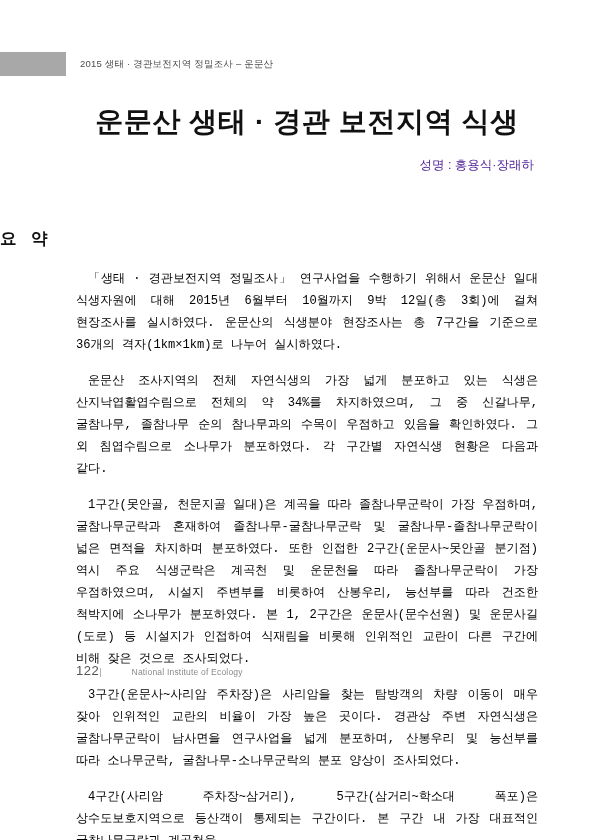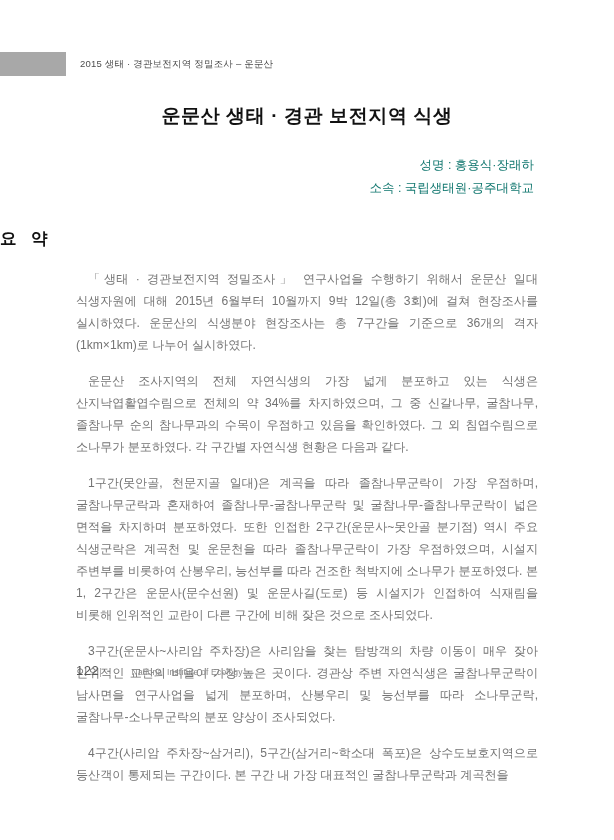--- a/index.html
+++ b/index.html
@@ -49,38 +49,38 @@
   }
 
   
   .doc-title {
     position: absolute;
     top: 103px;
     left: 0;
     width: 614px;
     text-align: center;
     font-family: "Liberation Sans", sans-serif;
-    font-size: 19px;
+    font-size: 28px;
     font-weight: bold;
     letter-spacing: 0.6px;
     color: #111;
   }
 
   
   .authors {
     position: absolute;
     top: 154px;
     left: 0;
     width: 614px;
     padding-right: 80px;
     box-sizing: border-box;
     text-align: right;
     font-family: "Liberation Sans", sans-serif;
     font-size: 12.5px;
-    color: #0f766e;
+    color: #4c1d95;
     line-height: 1.85;
   }
   .authors div { white-space: nowrap; }
 
   
   .abstract-heading {
     position: absolute;
     top: 228px;
     left: 0;
     width: 614px;
@@ -93,24 +93,24 @@
   }
 
   
   .body-col {
     position: absolute;
     top: 268px;
     left: 76px;
     width: 462px;
   }
   .para {
-    font-family: Liberation Sans, sans-serif;
+    font-family: Liberation Mono, monospace;
     font-size: 12.1px;
     line-height: 1.82;
-    color: #737373;
+    color: #000000;
     text-align: justify;
     text-justify: inter-character;
     margin: 0 0 14px 0;
     text-indent: 12px;
     word-break: keep-all;
   }
 
   
   .footer {
     position: absolute;
@@ -146,21 +146,20 @@
 
   <div class="header-bar">
     <div class="header-swatch"></div>
     <div class="header-text">2015 생태 · 경관보전지역 정밀조사 – 운문산</div>
   </div>
 
   <div class="doc-title">운문산 생태 · 경관 보전지역 식생</div>
 
   <div class="authors">
     <div>성명 : 홍용식·장래하</div>
-    <div>소속 : 국립생태원·공주대학교</div>
   </div>
 
   <div class="abstract-heading">요 약</div>
 
   <div class="body-col">
     <p class="para">「생태 · 경관보전지역 정밀조사」 연구사업을 수행하기 위해서 운문산 일대 식생자원에 대해 2015년 6월부터 10월까지 9박 12일(총 3회)에 걸쳐 현장조사를 실시하였다. 운문산의 식생분야 현장조사는 총 7구간을 기준으로 36개의 격자(1km×1km)로 나누어 실시하였다.</p>
     <p class="para">운문산 조사지역의 전체 자연식생의 가장 넓게 분포하고 있는 식생은 산지낙엽활엽수림으로 전체의 약 34%를 차지하였으며, 그 중 신갈나무, 굴참나무, 졸참나무 순의 참나무과의 수목이 우점하고 있음을 확인하였다. 그 외 침엽수림으로 소나무가 분포하였다. 각 구간별 자연식생 현황은 다음과 같다.</p>
     <p class="para">1구간(못안골, 천문지골 일대)은 계곡을 따라 졸참나무군락이 가장 우점하며, 굴참나무군락과 혼재하여 졸참나무-굴참나무군락 및 굴참나무-졸참나무군락이 넓은 면적을 차지하며 분포하였다. 또한 인접한 2구간(운문사~못안골 분기점) 역시 주요 식생군락은 계곡천 및 운문천을 따라 졸참나무군락이 가장 우점하였으며, 시설지 주변부를 비롯하여 산봉우리, 능선부를 따라 건조한 척박지에 소나무가 분포하였다. 본 1, 2구간은 운문사(문수선원) 및 운문사길(도로) 등 시설지가 인접하여 식재림을 비롯해 인위적인 교란이 다른 구간에 비해 잦은 것으로 조사되었다.</p>
     <p class="para">3구간(운문사~사리암 주차장)은 사리암을 찾는 탐방객의 차량 이동이 매우 잦아 인위적인 교란의 비율이 가장 높은 곳이다. 경관상 주변 자연식생은 굴참나무군락이 남사면을 연구사업을 넓게 분포하며, 산봉우리 및 능선부를 따라 소나무군락, 굴참나무-소나무군락의 분포 양상이 조사되었다.</p>
     <p class="para">4구간(사리암 주차장~삼거리), 5구간(삼거리~학소대 폭포)은 상수도보호지역으로 등산객이 통제되는 구간이다. 본 구간 내 가장 대표적인 굴참나무군락과 계곡천을</p>

